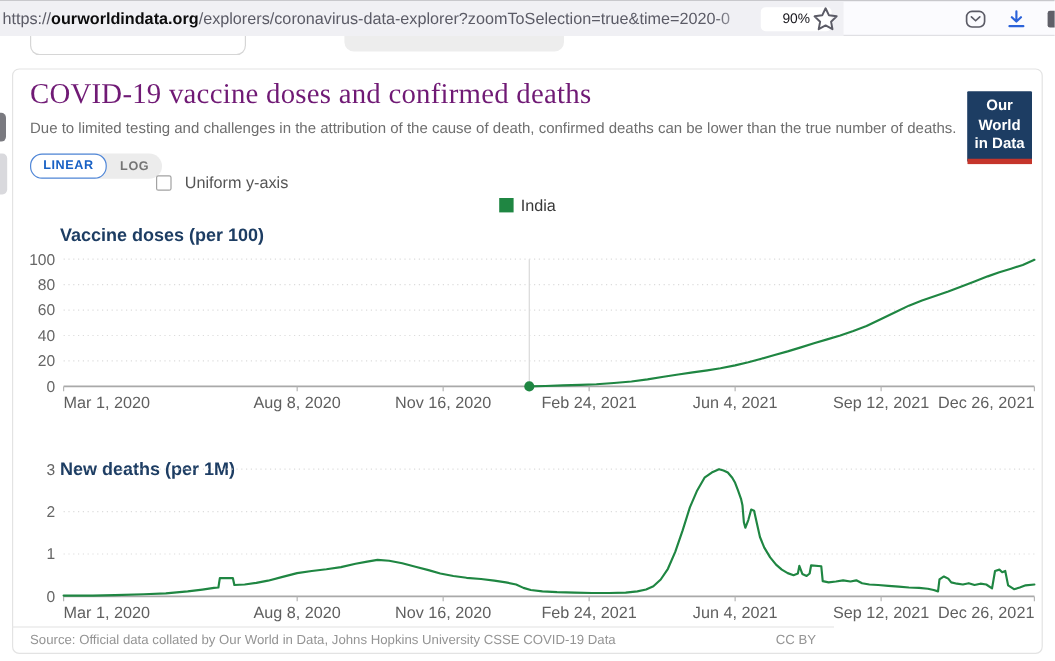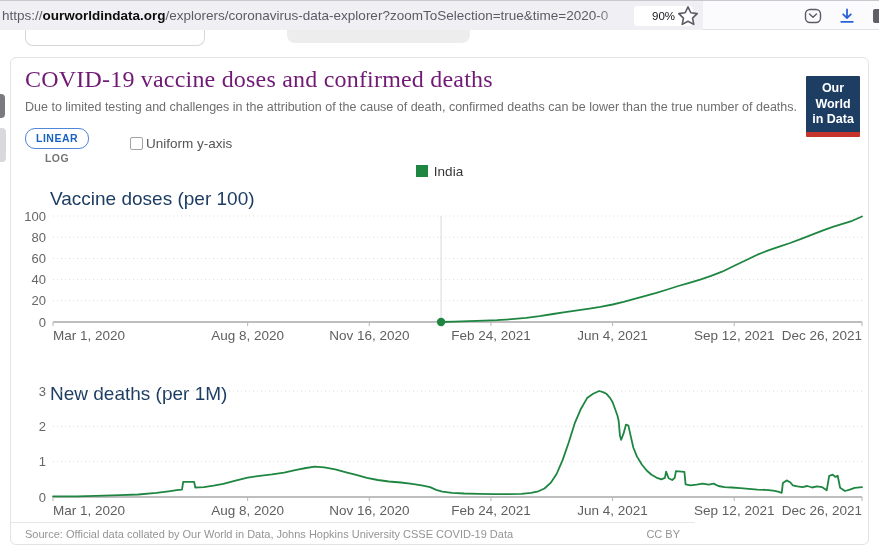--- a/index.html
+++ b/index.html
@@ -47,38 +47,38 @@
     color:#701a75; letter-spacing:0.2px; white-space:nowrap; }
   .page-subtitle { position:absolute; left:25px; top:100px; width:775px;
     font-size:12.5px; color:#6e6e6e; white-space:nowrap; overflow:hidden; }
 
   .owid-logo { position:absolute; left:806px; top:76px; width:54px;
     background:#1d3d63; border-bottom:5px solid #c5352b; border-radius:1px;
     text-align:center; padding:5px 2px 4px; }
   .owid-logo div { color:#fff; font-size:12.5px; font-weight:700; line-height:1.25; }
 
   .scale-toggle { position:absolute; left:25px; top:128px; height:21px;
-    display:inline-flex; align-items:center; background:#ececec; border-radius:11px;flex-direction:column; }
+    display:inline-flex; align-items:center; background:#ececec; border-radius:11px; }
   .btn-linear { background:#fff; border:1px solid #5087d8; border-radius:10px;
     color:#1861c4; font-size:10.5px; font-weight:700; letter-spacing:0.5px;
     padding:3px 10px; line-height:13px; cursor:pointer; }
   .btn-log { background:transparent; border:none; color:#757575; font-size:10.5px;
     font-weight:700; letter-spacing:0.5px; padding:3px 11px; cursor:pointer; }
-  .uniform-wrap { position:absolute; left:130px; top:136px; display:flex;
-    align-items:center; gap:3px; }
+  .uniform-wrap { position:absolute; left:130px; top:145px; display:flex;
+    align-items:center; gap:11px; }
   .uniform-box { width:13px; height:13px; border:1.5px solid #a2a2a2;
     border-radius:2px; background:#fff; }
   .uniform-label { font-size:13.5px; color:#555; }
 
   .legend-row { position:absolute; left:10px; top:163px; width:859px; height:16px;
     display:flex; justify-content:center; align-items:center; gap:6px; }
   .legend-swatch { width:12px; height:12px; }
   .legend-label { font-size:13.5px; color:#373737; }
 
-  .chart-title { position:absolute; font-size:19px; font-weight:400; color:#1d3d63; }
+  .chart-title { position:absolute; font-size:15px; font-weight:700; color:#1d3d63; }
   #chart1-title { left:50px; top:188px; }
   #chart2-title { left:50px; top:363px;margin-top:20px; }
   .chart-svg { position:absolute; left:20px; width:850px; }
   #chart1-svg { top:204px; height:145px; }
   #chart2-svg { top:379px; height:142px; }
 
   .card-footer { position:absolute; left:10px; top:522px; width:685px; height:23px;
     border-top:1px solid #e7e7e7; display:flex; justify-content:space-between;
     align-items:center; padding:0 15px; }
   .footer-text { font-size:11px; color:#949494; white-space:nowrap; }

